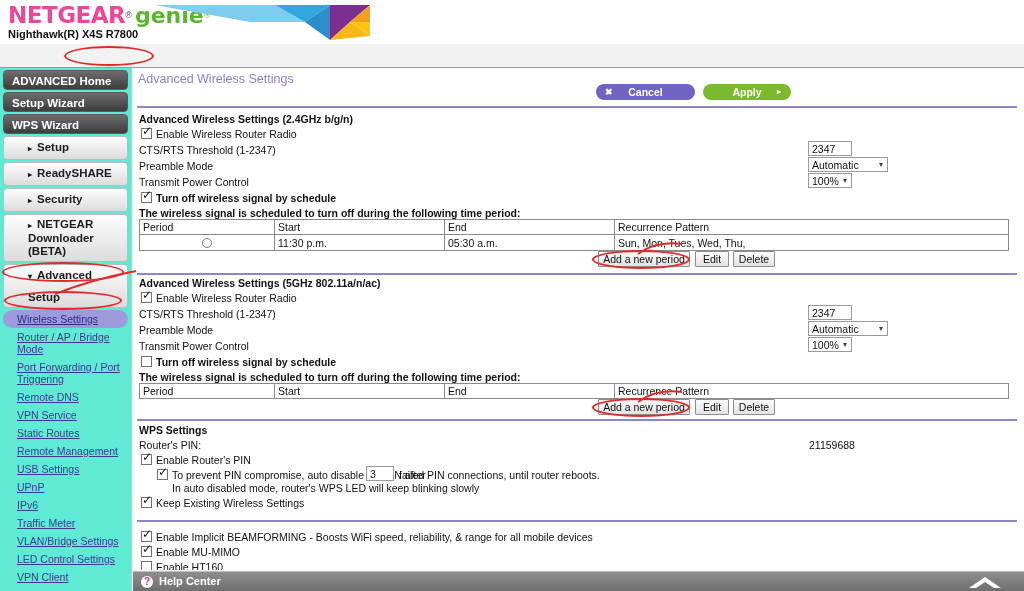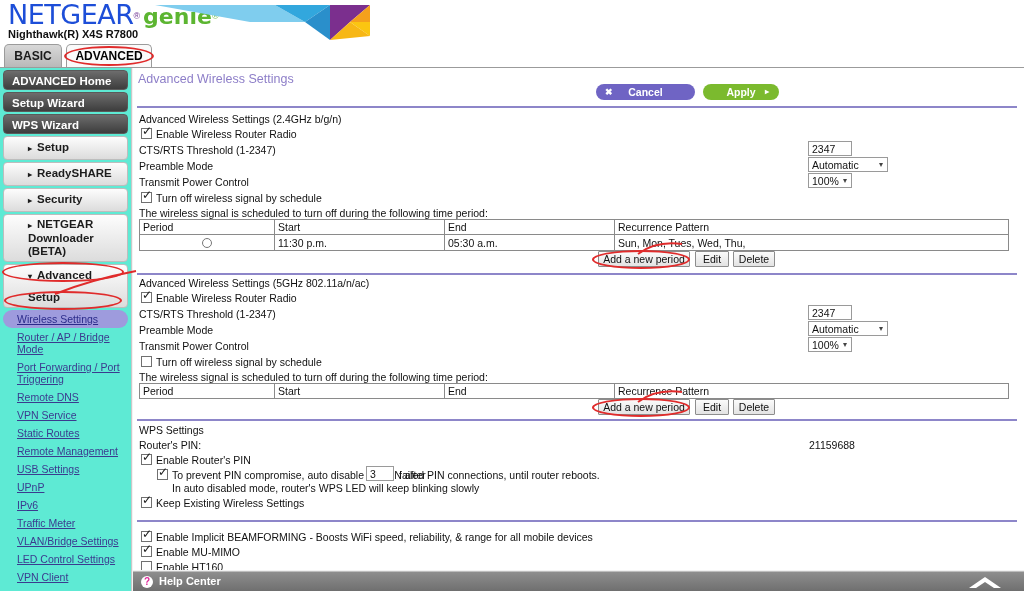--- a/index.html
+++ b/index.html
@@ -15,22 +15,22 @@
   #app { position: relative; width: 1024px; height: 591px; background: #f2f2f2; }
 
   
   .brand-bar {
     position: absolute; left: 0; top: 0; width: 1024px; height: 44px;
     background: #ffffff; overflow: hidden;
   }
   .logo-wrap { position: absolute; left: 8px; top: 2px; }
   .logo-netgear {
     font-family: "DejaVu Sans", sans-serif;
-    font-weight: normal; font-size: 27px; letter-spacing: -0.5px;
-    color: #1d4ed8; display: inline-block; line-height: 26px;
+    font-weight: bold; font-size: 23px; letter-spacing: -0.5px;
+    color: #ec4899; display: inline-block; line-height: 26px;
   }
   .logo-reg { font-size: 9px; vertical-align: super; color: #6c2f91; }
   .logo-genie {
     font-family: "DejaVu Sans", sans-serif;
     font-weight: bold; font-size: 22px; color: #5cb531;
     display: inline-block; line-height: 26px; margin-left: 3px;
   }
   .logo-genie-reg { font-size: 9px; vertical-align: super; color: #5cb531; }
   .model {
     position: absolute; left: 8px; top: 28px;
@@ -99,27 +99,27 @@
   .page-title {
     position: absolute; left: 5px; top: 4px;
     font-size: 12.5px; color: #8d7ec8; font-family: "Liberation Sans", sans-serif;
   }
   .btn-cancel, .btn-apply {
     position: absolute; top: 16px; height: 16px; line-height: 16px;
     border-radius: 8px; color: #fff; font-size: 10.5px; font-weight: bold;
     text-align: center; cursor: pointer; font-family: "Liberation Sans", sans-serif;
   }
   .btn-cancel { left: 463px; width: 99px; background: #6f64c4; }
-  .btn-apply  { left: 570px; width: 76px; background: #7bba2e; }
+  .btn-apply  { left: 570px; width: 88px; background: #7bba2e; }
   .btn-cancel .x { position: absolute; left: 9px; top: 0; font-size: 9px; }
   .btn-apply  .a { position: absolute; right: 10px; top: 0; font-size: 8px; }
   .hr-purple { position: absolute; left: 4px; width: 880px; height: 2px; background: #8d86c9; }
 
   .lbl { position: absolute; font-size: 10.5px; color: #111; font-family: "Liberation Sans", sans-serif; white-space: nowrap; }
-  .lbl.b { font-weight: normal; }
+  .lbl.b { font-weight: bold; }
 
   .cbx {
     position: absolute; width: 11px; height: 11px; background: #fff;
     border: 1px solid #707070; cursor: pointer;
   }
   .cbx.on::after {
     content: "✓"; position: absolute; left: 0px; top: -4px;
     font-size: 12px; color: #222; line-height: 12px;
   }
   .radio {
@@ -192,24 +192,20 @@
       <polygon points="0,5 120,5 150,22 95,22" fill="#7fcdee"></polygon>
       <polygon points="120,5 175,5 150,22" fill="#32a7dd"></polygon>
       <polygon points="150,22 175,5 175,40" fill="#2a8fcb"></polygon>
       <polygon points="175,5 215,5 195,22 175,40" fill="#7b2f8e"></polygon>
       <polygon points="195,22 215,5 215,22" fill="#f5a01c"></polygon>
       <polygon points="195,22 215,22 215,36" fill="#fbc511"></polygon>
       <polygon points="175,40 195,22 215,36" fill="#f7b715"></polygon>
     </svg>
   </div>
 
-  <div class="tabs">
-    <div class="tab tab-basic">BASIC</div>
-    <div class="tab tab-advanced">ADVANCED</div>
-  </div>
   <div class="tab-underline"></div>
 
   <div class="sidebar">
     <div class="side-btn">ADVANCED Home</div>
     <div class="side-btn">Setup Wizard</div>
     <div class="side-btn">WPS Wizard</div>
 
     <div class="side-group">
       <span class="arr">▸</span><span>Setup</span>
     </div>

